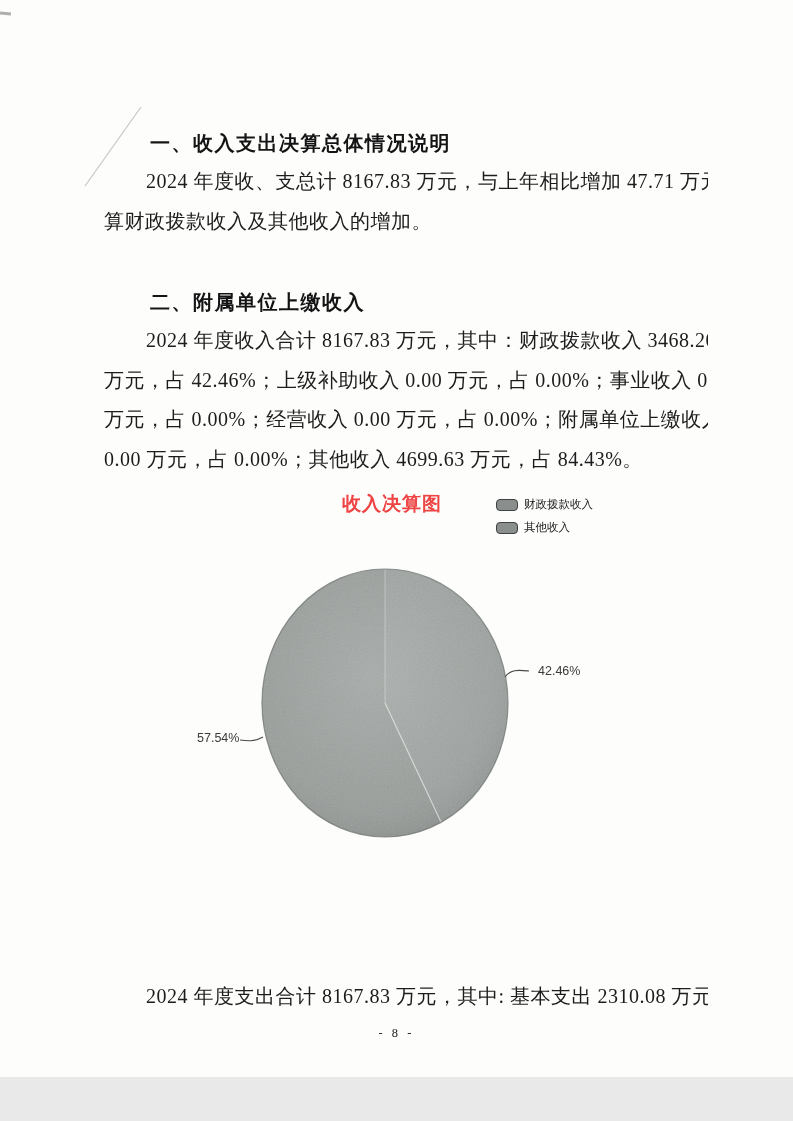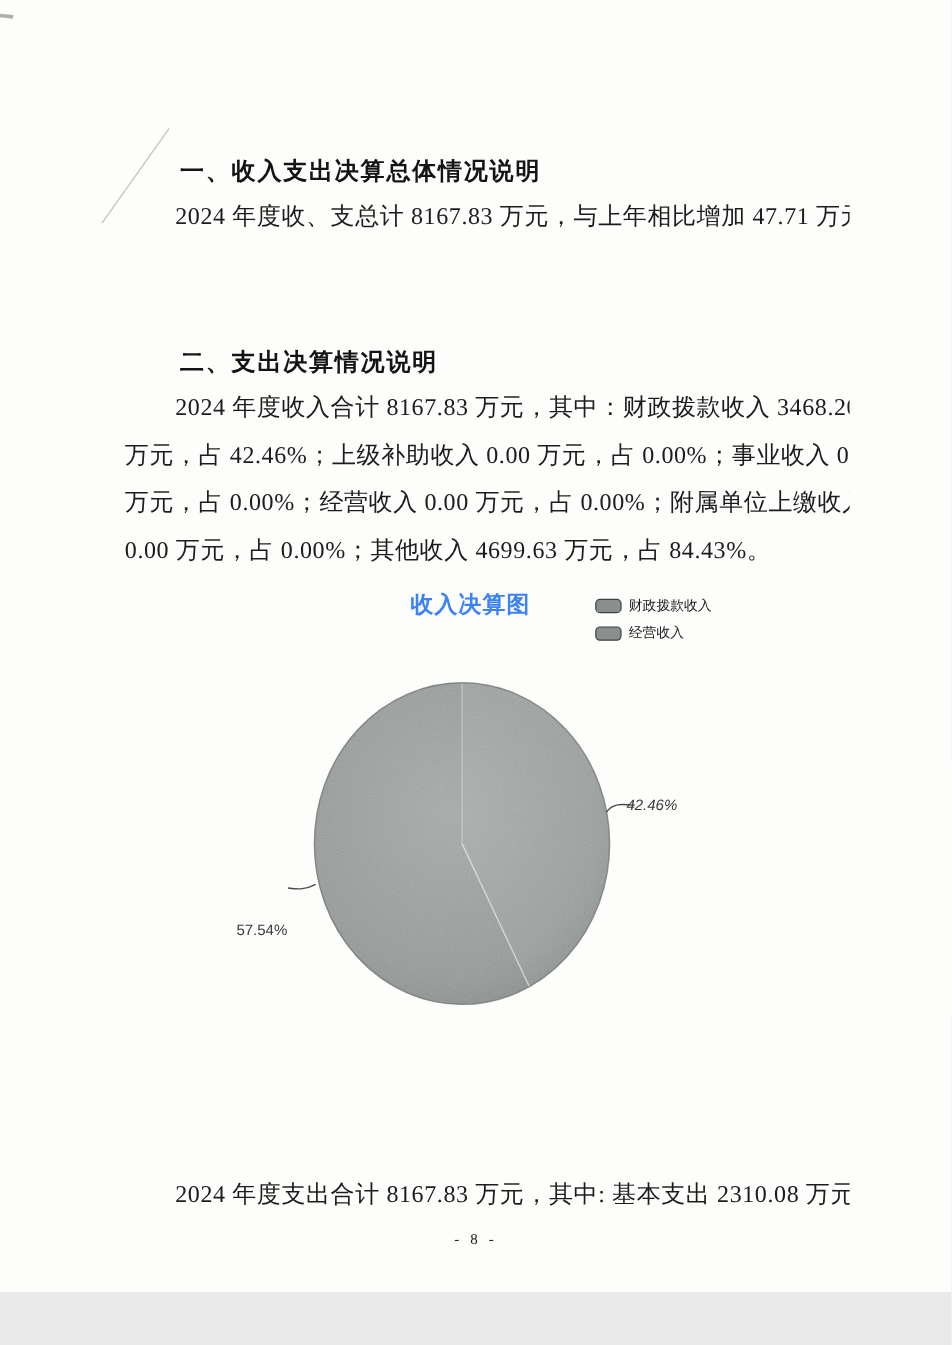--- a/index.html
+++ b/index.html
@@ -21,72 +21,73 @@
   
   .para{position:absolute;left:104px;width:604px;font-size:20px;color:#1c1c1c;}
   #p1{top:162px;} #p2{top:321px;} #p3{top:977px;}
   .ln{height:39.6px;line-height:39.6px;overflow:hidden;white-space:nowrap;
       text-align:justify;text-align-last:justify;letter-spacing:.5px;}
   .ln.first{text-indent:42px;}
   .ln.last{text-align-last:left;white-space:normal;}
   
   .chart-title{
     position:absolute;left:342px;top:491px;font-family:"Liberation Sans","DejaVu Sans",sans-serif;
-    font-weight:bold;font-size:19px;color:#3b82f6;letter-spacing:1px;white-space:nowrap;
+    font-weight:bold;font-size:19px;color:#ef4444;letter-spacing:1px;white-space:nowrap;
   }
   .legend{position:absolute;left:496px;top:493px;font-family:Liberation Mono, monospace;}
   .legend-row{display:flex;align-items:center;height:23px;}
   .legend-swatch{width:22px;height:12px;border-radius:4px;border:1.5px solid #3f4442;box-sizing:border-box;flex:0 0 auto;}
   .legend-label{margin-left:6px;font-size:11.5px;color:#1a1a1a;white-space:nowrap;}
   .pie-wrap{position:absolute;left:180px;top:555px;width:420px;height:300px;}
   .pie-label{
     position:absolute;font-family:"Liberation Sans","DejaVu Sans",sans-serif;
     font-size:12.5px;color:#3a3a3a;white-space:nowrap;
   }
-  #pie-label-right{left:522px;top:664px;font-style:italic;}
-  #pie-label-left{left:197px;top:768px;}
+  #pie-label-right{left:538px;top:664px;}
+  #pie-label-left{left:197px;top:731px;}
   
   .page-number{
     position:absolute;left:0;top:1026px;width:100%;text-align:center;
     font-size:12.5px;color:#222;letter-spacing:3px;
   }
 </style>
 </head>
 <body>
 
 <div id="page">
 
   <div class="corner-smudge"></div>
   <svg class="scan-line" width="90" height="100">
     <line x1="61" y1="7" x2="5" y2="86" stroke="#bcbcba" stroke-width="1.2" opacity="0.85"></line>
   </svg>
   <div class="dust-speck"></div>
 
   <div id="h1" class="sec-heading">一、收入支出决算总体情况说明</div>
   <div id="p1" class="para">
     <div class="ln first">2024 年度收、支总计 8167.83 万元，与上年相比增加 47.71 万元，</div>
+    <div class="ln last">算财政拨款收入及其他收入的增加。</div>
   </div>
 
-  <div id="h2" class="sec-heading">二、支出决算情况说明</div>
+  <div id="h2" class="sec-heading">二、附属单位上缴收入</div>
   <div id="p2" class="para">
     <div class="ln first">2024 年度收入合计 8167.83 万元，其中：财政拨款收入 3468.20</div>
     <div class="ln">万元，占 42.46%；上级补助收入 0.00 万元，占 0.00%；事业收入 0.00</div>
     <div class="ln">万元，占 0.00%；经营收入 0.00 万元，占 0.00%；附属单位上缴收入</div>
     <div class="ln last">0.00 万元，占 0.00%；其他收入 4699.63 万元，占 84.43%。</div>
   </div>
 
   <div class="chart-title">收入决算图</div>
   <div class="legend">
     <div class="legend-row">
       <span class="legend-swatch" style="background-color: rgb(138, 142, 140);"></span>
       <span class="legend-label">财政拨款收入</span>
     </div>
     <div class="legend-row">
       <span class="legend-swatch" style="background-color: rgb(138, 142, 140);"></span>
-      <span class="legend-label">经营收入</span>
+      <span class="legend-label">其他收入</span>
     </div>
   </div>
 
   <svg class="pie-wrap" viewBox="0 0 420 300">
     <defs>
       <radialGradient id="pieShade" cx="45%" cy="40%" r="65%">
         <stop offset="0%" stop-color="#ffffff" stop-opacity="0.18"></stop>
         <stop offset="70%" stop-color="#ffffff" stop-opacity="0.04"></stop>
         <stop offset="100%" stop-color="#000000" stop-opacity="0.10"></stop>
       </radialGradient>

